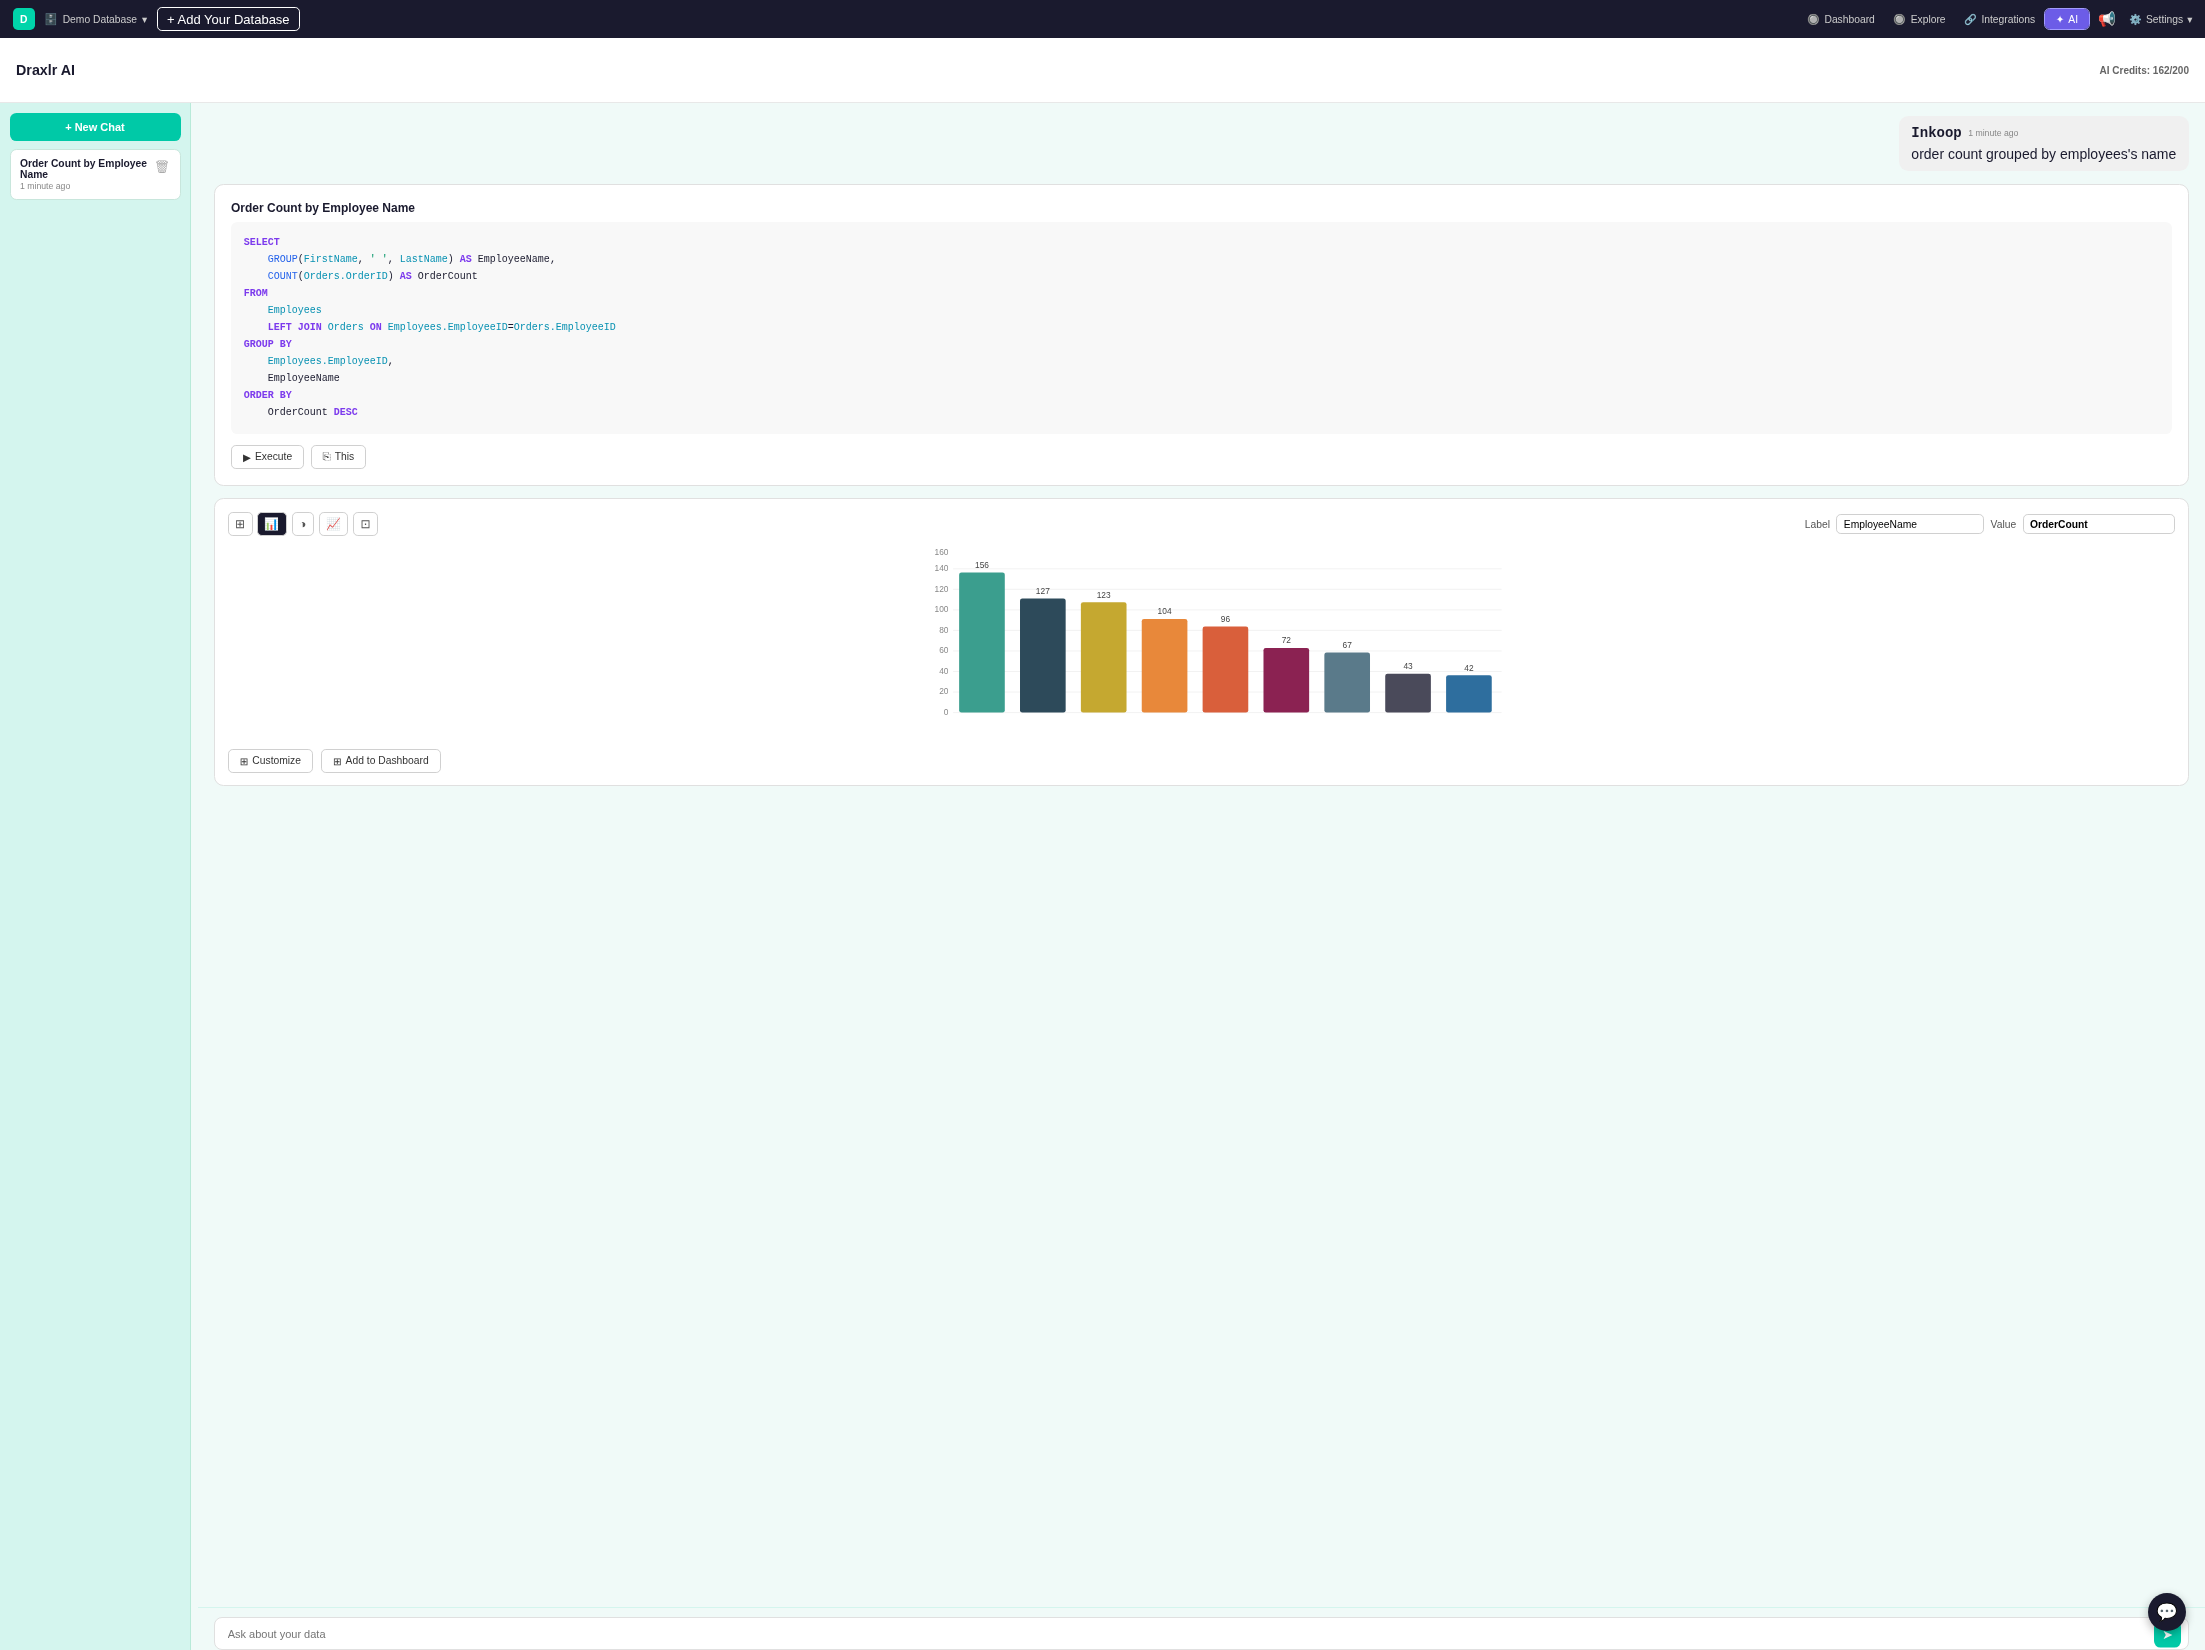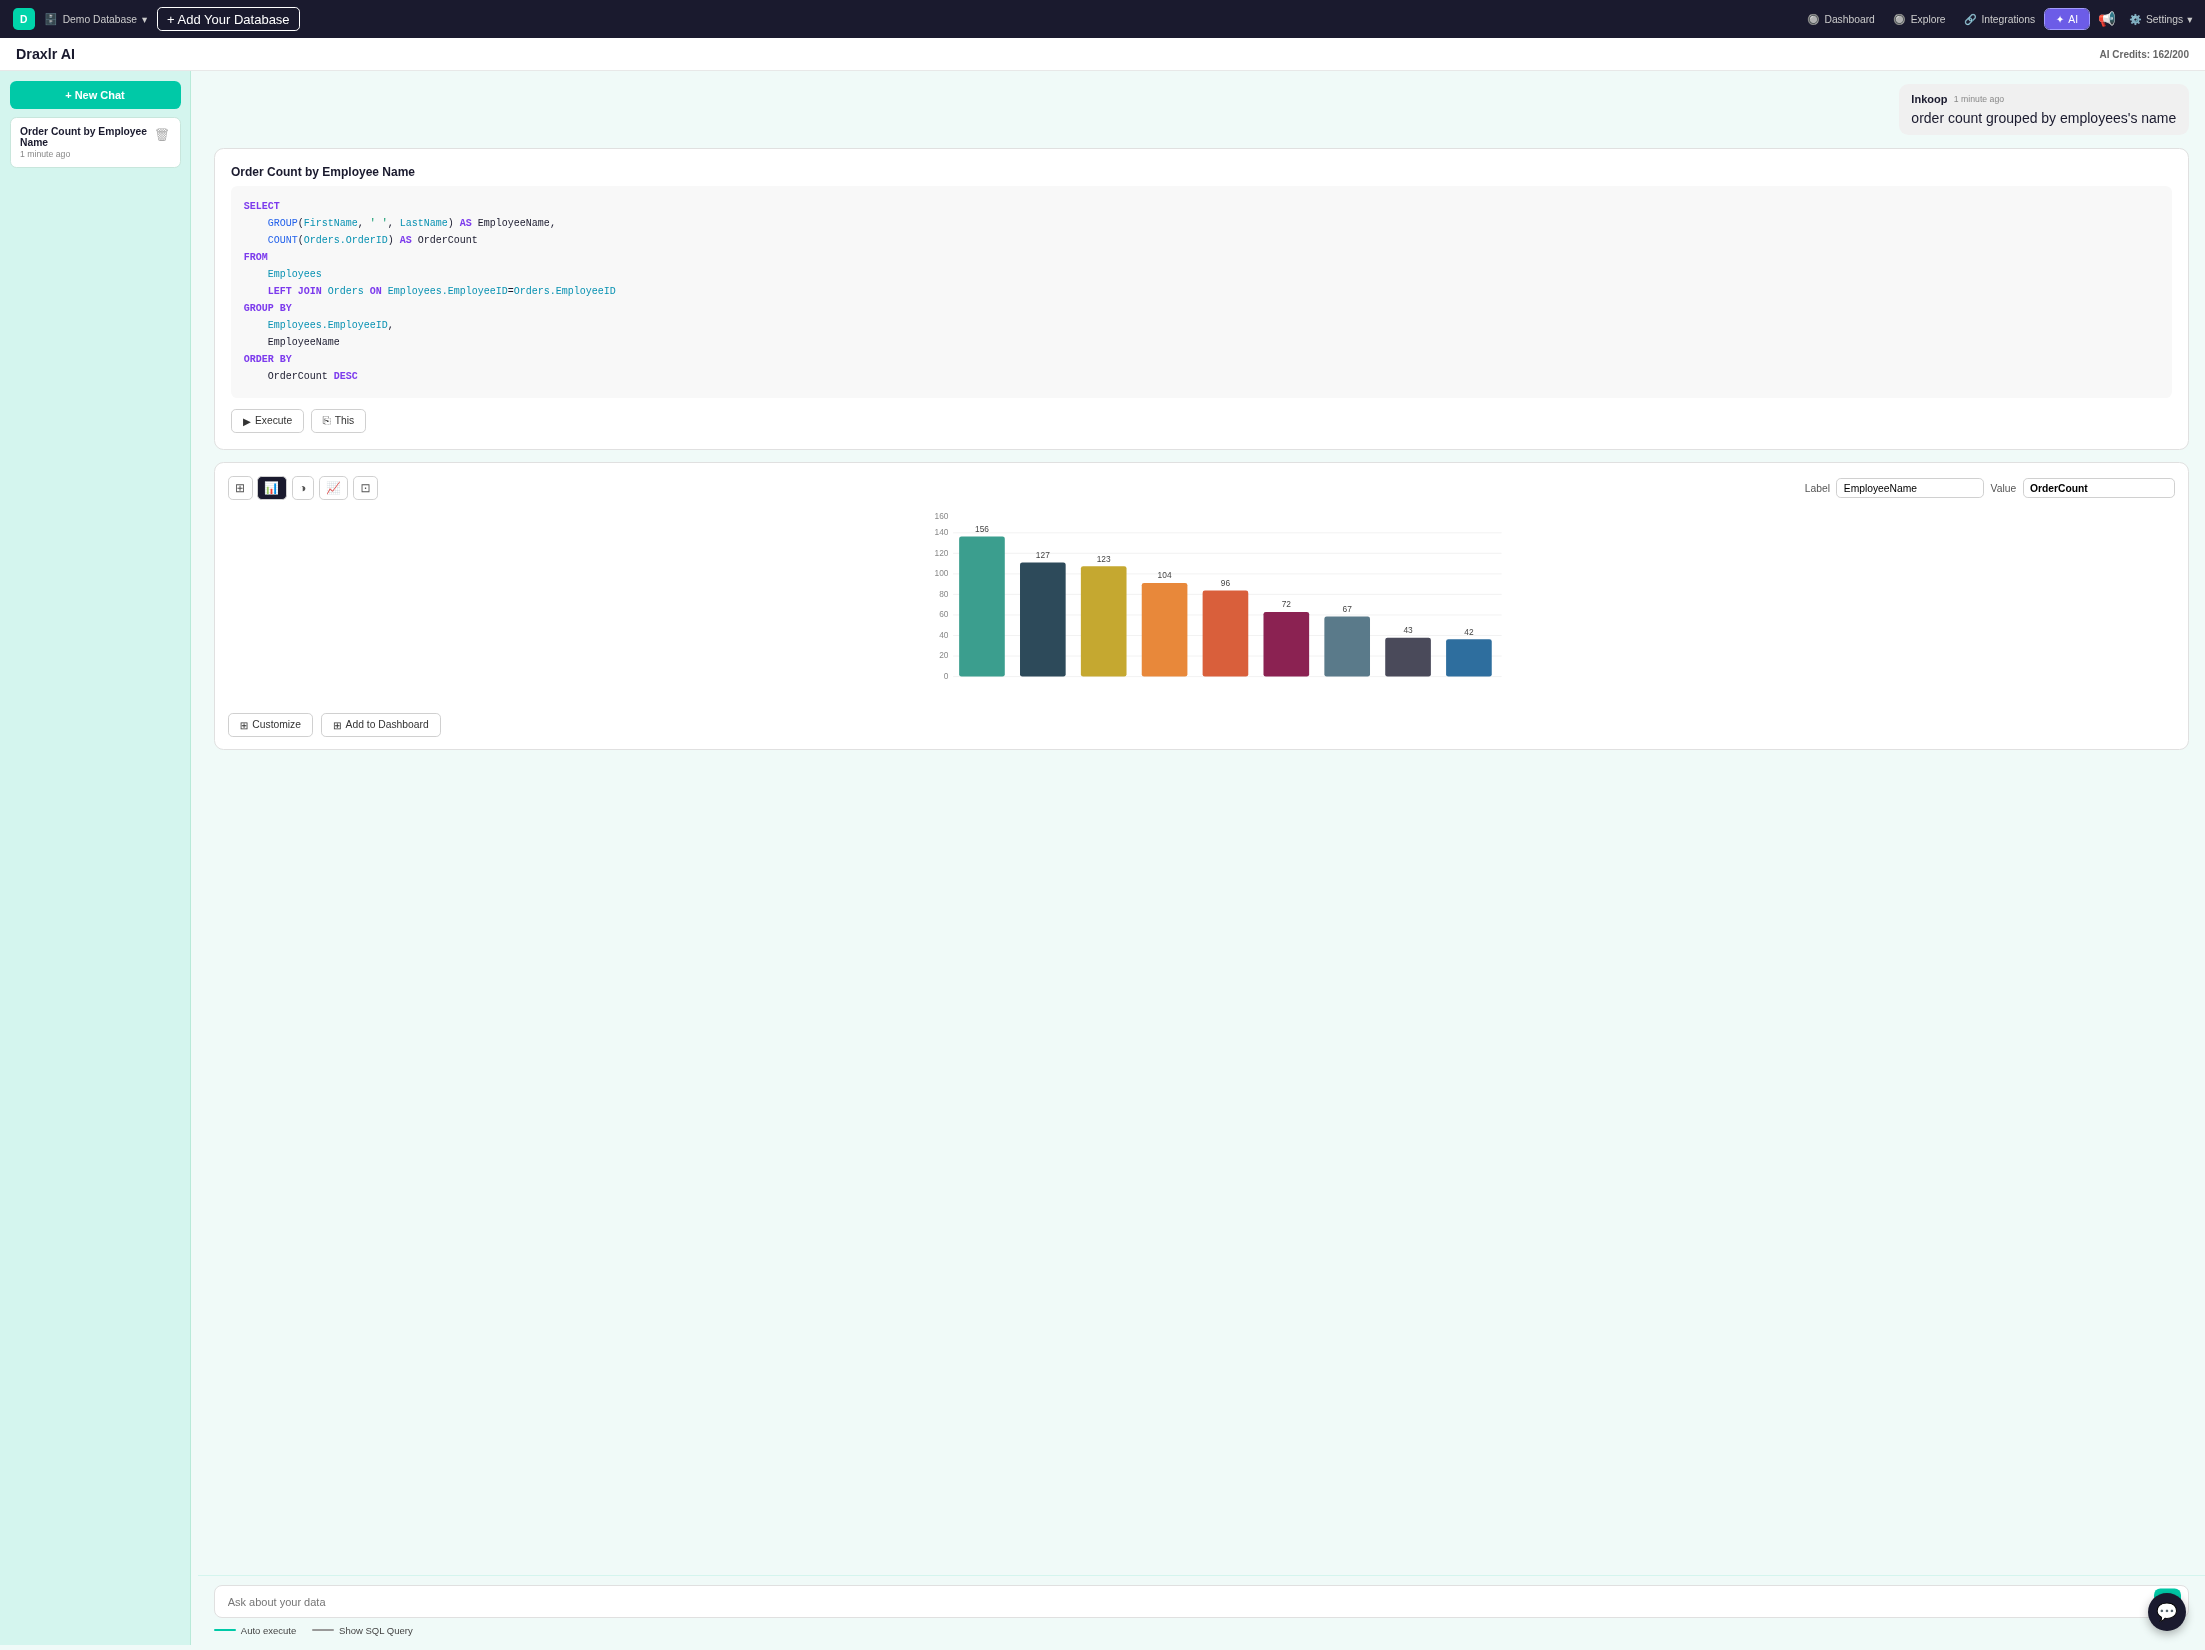--- a/index.html
+++ b/index.html
@@ -25,21 +25,21 @@
       padding: 4px 11px; font-size: 10.3px; cursor: pointer; display: flex; align-items: center; gap: 4px;
       outline: 1.6px solid #a29bfe;
     }
     .topnav-right { display: flex; align-items: center; gap: 12.7px; }
     .topnav-notif { font-size: 14.3px; cursor: pointer; color: #ccc; }
     .topnav-settings { color: #ccc; font-size: 10.3px; cursor: pointer; display: flex; align-items: center; gap: 4px; }
 
     
     .app-header {
       display: flex; align-items: center; justify-content: space-between;
-      padding: 8px 16px; background: #fff; border-bottom: 0.8px solid #e8e8e8;
+      padding: 24px 16px; background: #fff; border-bottom: 0.8px solid #e8e8e8;
     }
     .app-title { font-size: 14.3px; font-weight: 700; color: #1a1a2e; }
     .ai-credits { font-size: 10px; color: #666; font-weight: bold; }
 
     
     .layout { display: flex; height: calc(100vh - 76px); gap: 7px; }
 
     
     .sidebar { width: 191px; background: #d4f5ee; border-right: 0.8px solid #b8ead9; display: flex; flex-direction: column; padding: 9.5px; gap: 8px; flex-shrink: 0; }
     .new-chat-btn {
@@ -59,21 +59,21 @@
 
     
     .main { flex: 1; overflow-y: auto; display: flex; flex-direction: column; background: #f0faf8; }
 
     
     .user-message-area { padding: 12.7px 16px 6.4px; display: flex; justify-content: flex-end; }
     .user-message-bubble {
       background: #f0f0f0; border-radius: 9.5px; padding: 9.5px 12.7px; max-width: 556px;
     }
     .user-message-header { display: flex; align-items: center; gap: 6.4px; margin-bottom: 4.8px; }
-    .user-avatar { font-weight: 700; font-size: 11px; color: #1a1a2e; }
+    .user-avatar { font-weight: 700; font-size: 14px; color: #1a1a2e; font-family: Liberation Mono, monospace; }
     .user-time { font-size: 8.7px; color: #888; }
     .user-message-text { font-size: 14px; color: #1a1a2e; }
 
     
     .response-area { padding: 6.4px 16px 12.7px; display: flex; flex-direction: column; gap: 12.7px; }
 
     
     .query-card { background: #fff; border: 0.8px solid #e0e0e0; border-radius: 9.5px; padding: 16px; }
     .query-card-title { font-size: 12px; font-weight: 700; color: #1a1a2e; margin-bottom: 6.4px; }
     .query-card-desc { font-size: 10.3px; color: #444; line-height: 1.6; margin-bottom: 12.7px; }

